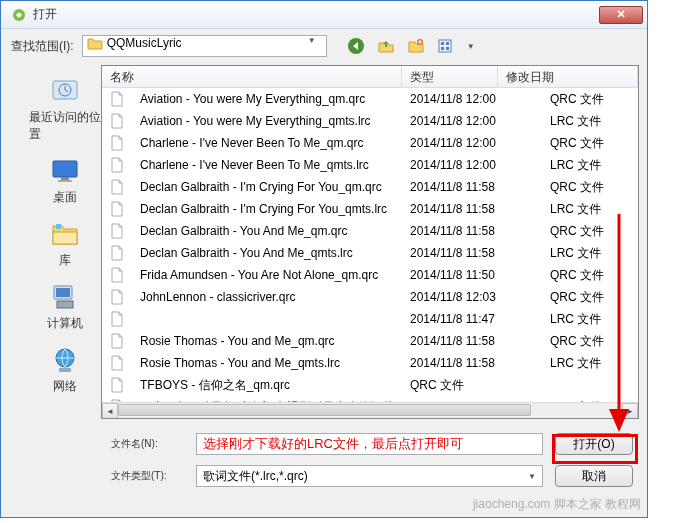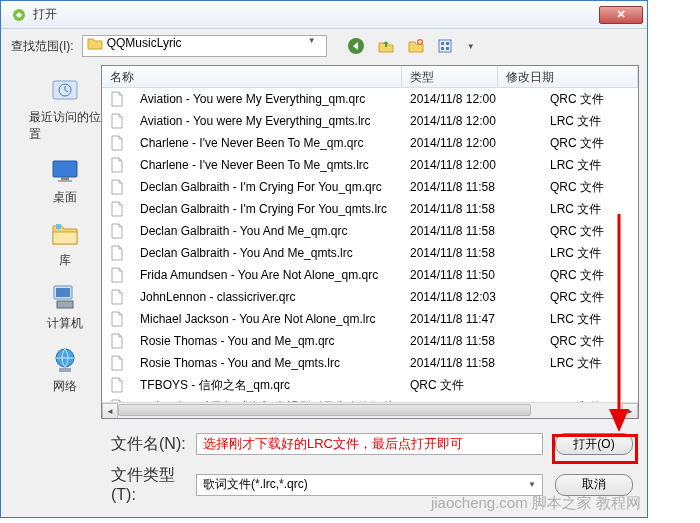--- a/index.html
+++ b/index.html
@@ -32,28 +32,28 @@
 .fl-row { display: flex; height: 22px; font-size: 12px; align-items: center; }
 .fl-cell { padding: 0 8px; white-space: nowrap; overflow: hidden; text-overflow: ellipsis; }
 .fl-cell.col-name { display: flex; align-items: center; gap: 16px; text-align: right; }
 .file-ico { width: 14px; height: 16px; flex-shrink: 0; }
 .scrollbar-h { height: 16px; background: #f0f0f0; border-top: 1px solid #ddd; display: flex; }
 .sb-btn { width: 16px; height: 16px; background: linear-gradient(#f6f6f6,#e4e4e4); border: 1px solid #c0c0c0; display: flex; align-items: center; justify-content: center; font-size: 8px; color: #555; }
 .sb-track { flex: 1; background: #efefef; position: relative; }
 .sb-thumb { position: absolute; left: 0; top: 1px; width: 82%; height: 12px; background: linear-gradient(#e6e6e6,#cfcfcf); border: 1px solid #b8b8b8; border-radius: 2px; }
 .bottom { padding: 14px 14px 0 110px; }
 .brow { display: flex; align-items: center; margin-bottom: 10px; }
-.blabel { width: 85px; font-size: 16px; color: #333; }
+.blabel { width: 85px; font-size: 10px; color: #333; }
 .bfield { flex: 1; height: 22px; border: 1px solid #abadb3; background: #fff; font-size: 12px; padding: 2px 6px; display: flex; align-items: center; }
 .bfield.combo2 { justify-content: space-between; }
 .redtext { color: #e60000; font-size: 13px; }
-.bbtn { width: 78px; height: 22px; margin-left: 12px; font-size: 12px; background: linear-gradient(#f6f6f6,#e4e4e4); border: 1px solid #888; border-radius: 10px; }
+.bbtn { width: 78px; height: 22px; margin-left: 12px; font-size: 12px; background: linear-gradient(#f6f6f6,#e4e4e4); border: 1px solid #888; border-radius: 4px; }
 .open-hl { position: absolute; border: 3px solid #e60000; right: 9px; bottom: 53px; width: 86px; height: 30px; pointer-events: none; }
 .arrow-annot { position: absolute; right: 18px; bottom: 83px; pointer-events: none; }
-.watermark { position: absolute; right: 6px; bottom: 4px; font-size: 15px; color: rgba(120,120,120,0.55); }
+.watermark { position: absolute; right: 6px; bottom: 4px; font-size: 12px; color: rgba(120,120,120,0.55); }
 </style>
 </head>
 <body>
 
 <div class="window">
 
   <div class="titlebar">
     <svg class="titlebar-icon" viewBox="0 0 16 16">
         <circle cx="8" cy="8" r="6" fill="#7ac142"></circle>
         <path d="M5 8 Q8 3 11 8 Q8 13 5 8" fill="#fff"></path>
@@ -258,21 +258,20 @@
             </div>
             <div class="fl-cell col-date">2014/11/8 12:03</div>
             <div class="fl-cell col-type">QRC 文件</div>
           </div>
           <div class="fl-row">
             <div class="fl-cell col-name">
               <svg class="file-ico" viewBox="0 0 14 16">
                 <path d="M2 1h7l3 3v11H2z" fill="#fff" stroke="#aab"></path>
                 <path d="M9 1v3h3" fill="none" stroke="#aab"></path>
               </svg>
-              <span>Michael Jackson - You Are Not Alone_qm.lrc</span>
             </div>
             <div class="fl-cell col-date">2014/11/8 11:47</div>
             <div class="fl-cell col-type">LRC 文件</div>
           </div>
           <div class="fl-row">
             <div class="fl-cell col-name">
               <svg class="file-ico" viewBox="0 0 14 16">
                 <path d="M2 1h7l3 3v11H2z" fill="#fff" stroke="#aab"></path>
                 <path d="M9 1v3h3" fill="none" stroke="#aab"></path>
               </svg>

